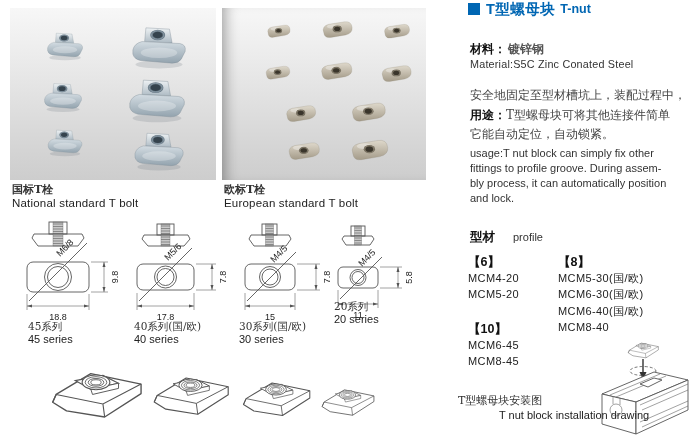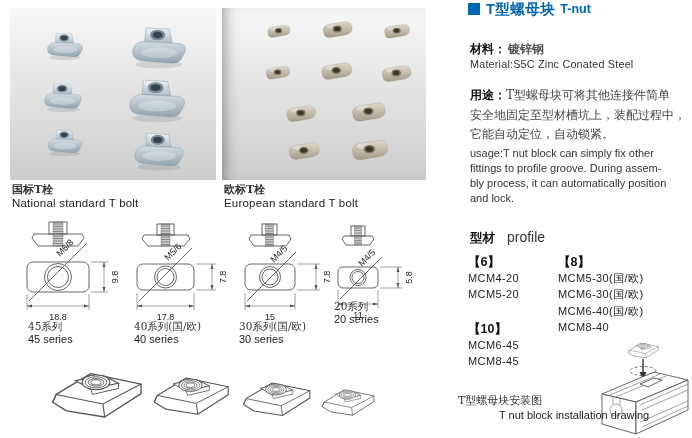--- a/index.html
+++ b/index.html
@@ -34,21 +34,21 @@
   .title-en{font-size:12.5px;font-weight:bold;margin:2px 0 0 5px;}
   .mat-line1{position:absolute;left:470px;top:41px;font-size:12px;}
   .mat-line1 b{color:#111;}
   .mat-line1 .val{color:#555;margin-left:2px;font-weight:bold;}
   .mat-line2{position:absolute;left:470px;top:58px;font-size:10.8px;color:#333;letter-spacing:.2px;}
   .usage-zh{position:absolute;left:470px;top:86px;width:222px;font-size:12px;line-height:19.5px;color:#444;}
   .usage-zh b{color:#111;}
   .usage-en{position:absolute;left:470px;top:146px;width:230px;font-size:11px;line-height:15px;color:#333;}
   .profile-head{position:absolute;left:470px;top:229px;font-size:12.5px;}
   .profile-head b{color:#111;}
-  .profile-head .en{font-size:14px;color:#333;margin-left:12px;}
+  .profile-head .en{font-size:11px;color:#333;margin-left:18px;}
   .pcol{position:absolute;top:254px;font-size:11px;line-height:16.2px;letter-spacing:.4px;color:#222;}
   .pcol1{left:468px;width:92px;}
   .pcol2{left:558px;width:135px;}
   .pcol .ghead{font-weight:bold;font-size:12.5px;letter-spacing:0;color:#111;}
   .gspacer{height:18px;}
   .iso{position:absolute;}
   .install-svg{position:absolute;left:596px;top:334px;width:96px;height:104px;}
   .install-label{position:absolute;left:458px;top:394px;line-height:14px;}
   .install-label .zh{font-size:11px;color:#333;}
   .install-label .en{font-size:11px;color:#222;margin-left:41px;}
@@ -259,22 +259,22 @@
     <div class="title-zh" style="color:#0066b3;">T型螺母块</div>
     <div class="title-en" style="color:#0066b3;">T-nut</div>
   </div>
 
   <div class="mat-line1 zh">
     <b>材料：</b><span class="val">镀锌钢</span>
   </div>
   <div class="mat-line2">Material:S5C Zinc Conated Steel</div>
 
   <div class="usage-zh zh">
+    <div>安全地固定至型材槽坑上，装配过程中，</div>
     <div><b>用途：</b><span>T型螺母块可将其他连接件简单</span></div>
-    <div>安全地固定至型材槽坑上，装配过程中，</div>
     <div>它能自动定位，自动锁紧。</div>
   </div>
   <div class="usage-en">
     <div>usage:T nut block can simply fix other</div>
     <div>fittings to profile groove. During assem-</div>
     <div>bly process, it can automatically position</div>
     <div>and lock.</div>
   </div>
 
   <div class="profile-head">

